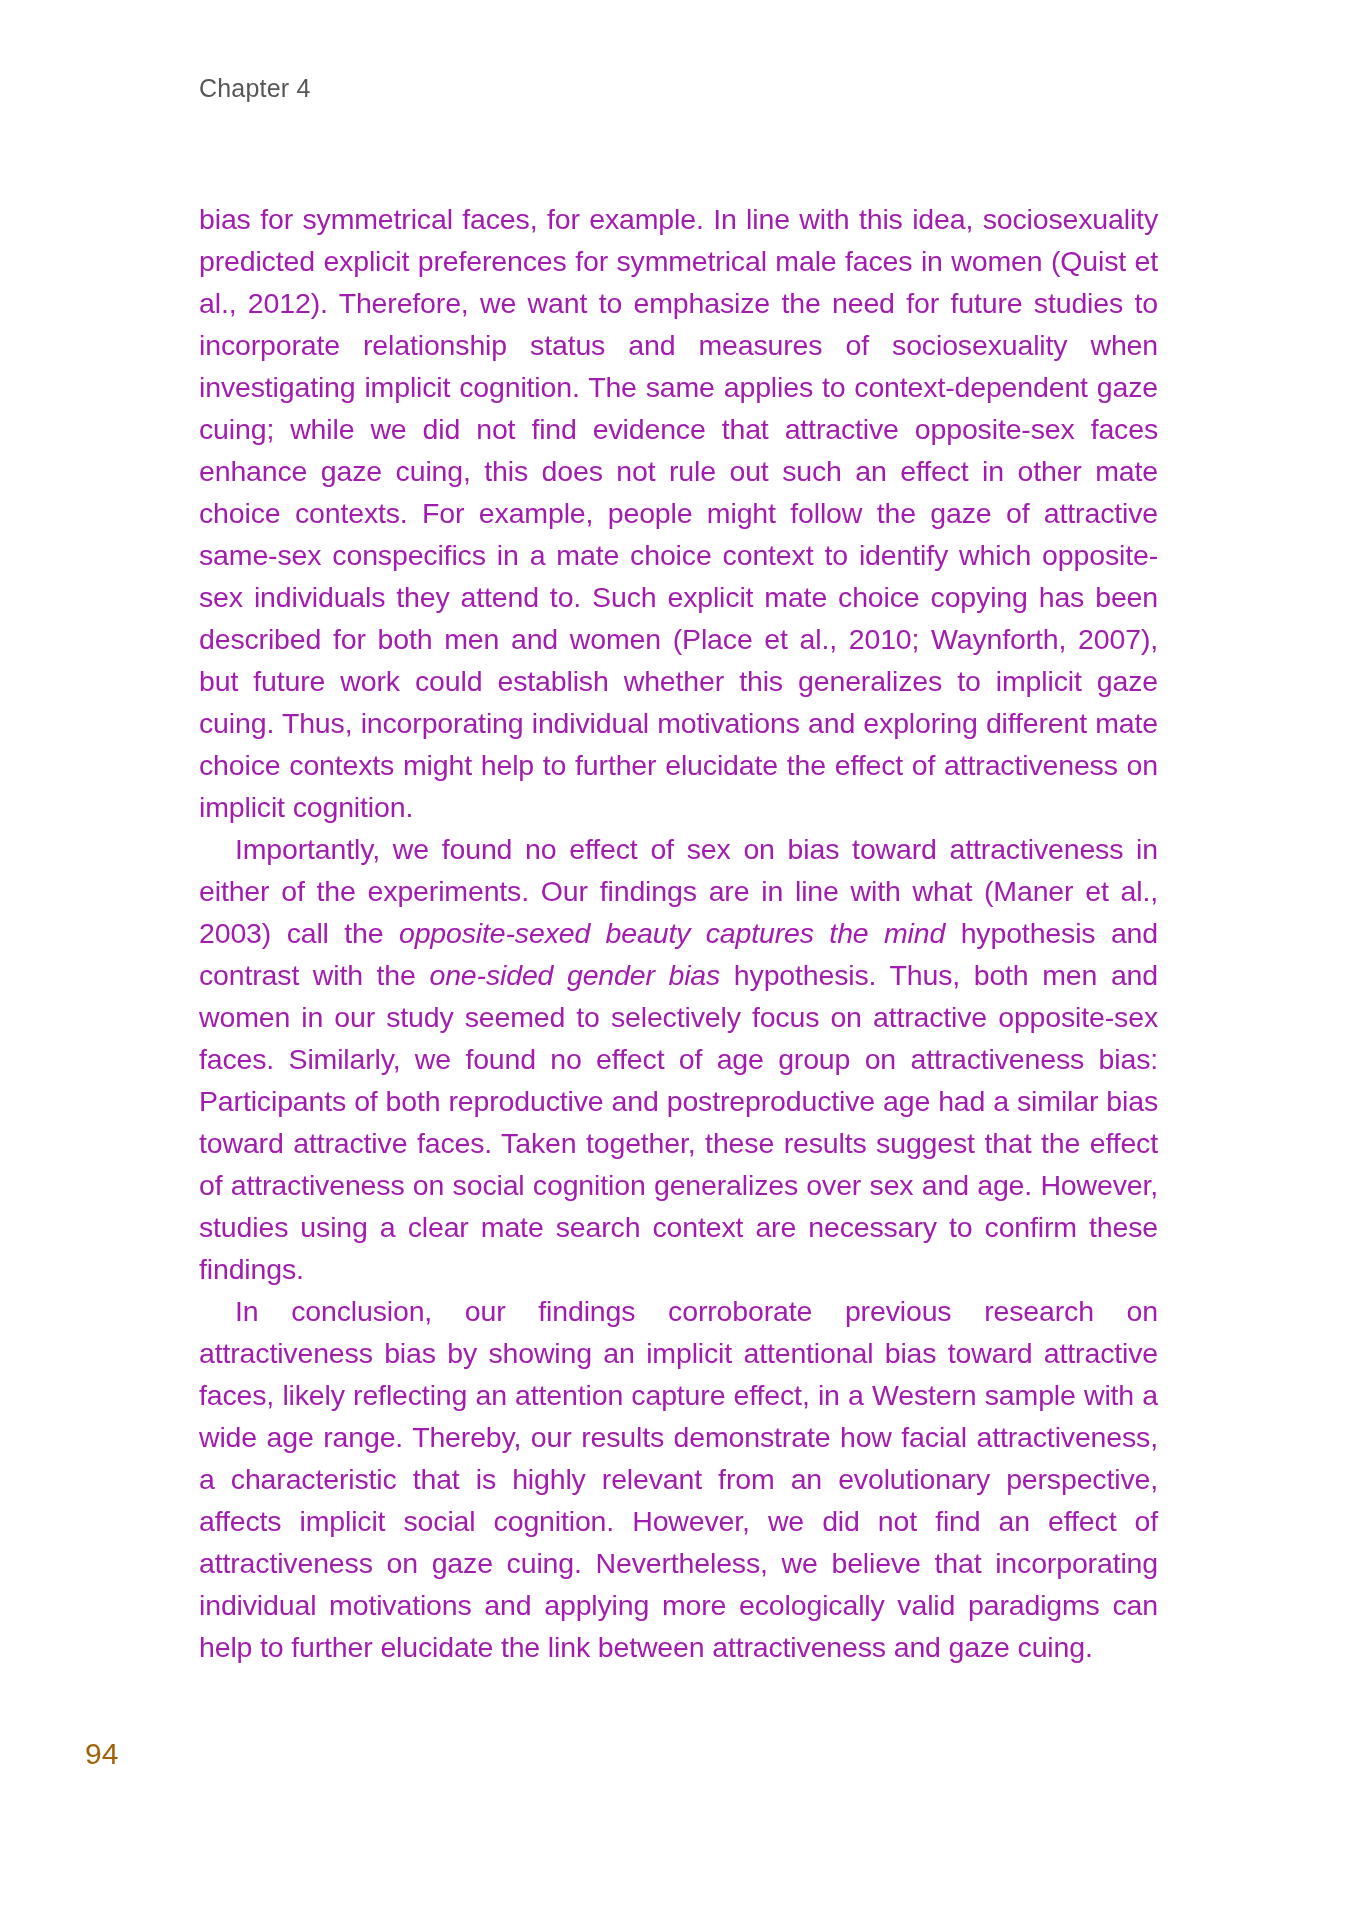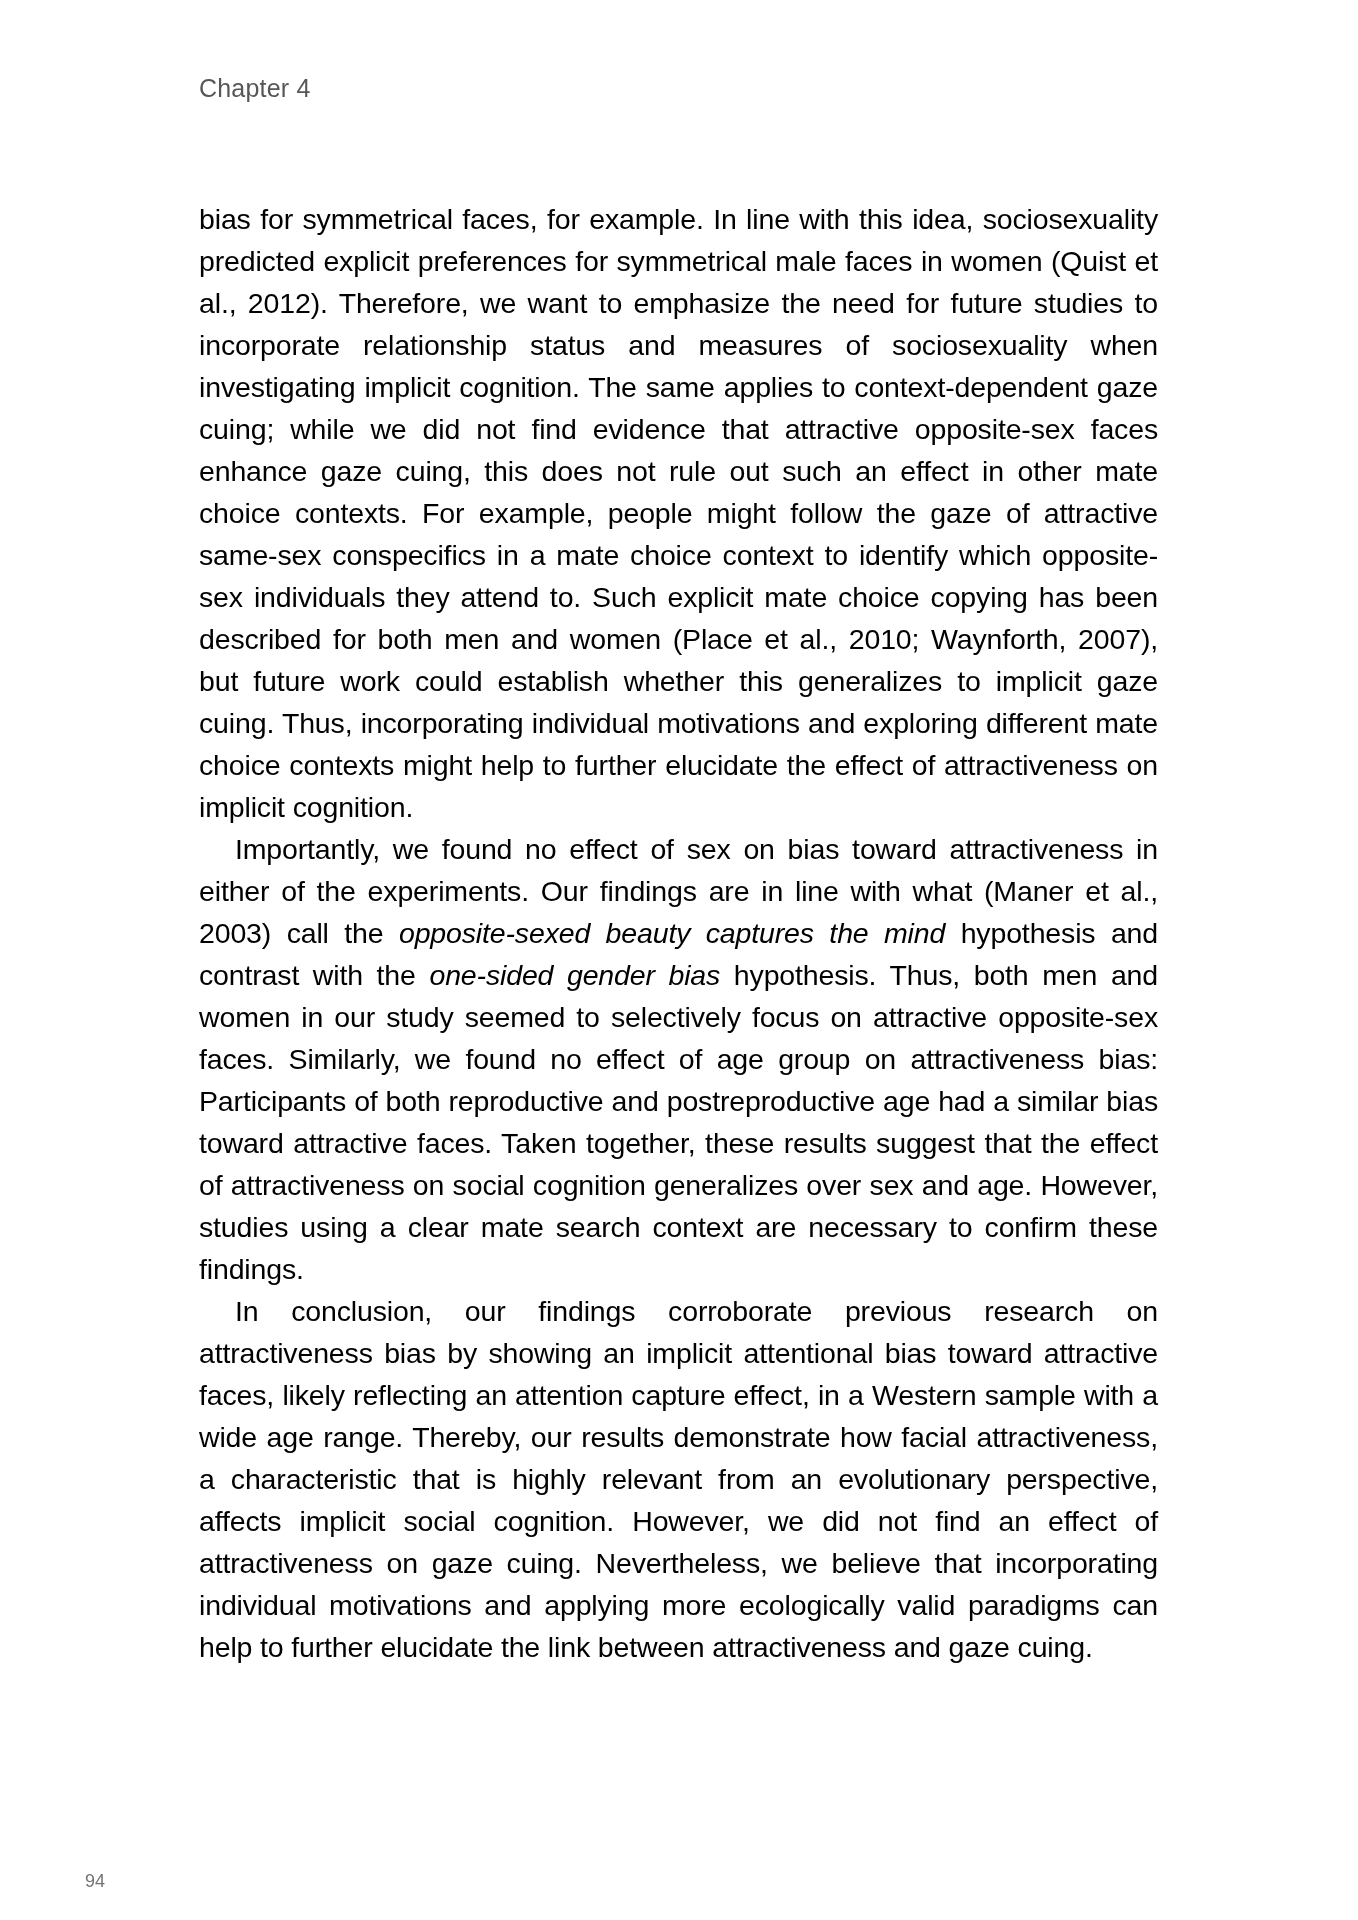--- a/index.html
+++ b/index.html
@@ -31,34 +31,34 @@
     color: #4a4a4a;
     text-align: justify;
     letter-spacing: -0.15px;
   }
   .para { margin: 0; padding: 0; }
   .para.indent { text-indent: 36px; }
   .para em { }
   .folio {
     position: absolute;
     left: 85px;
-    top: 1871px;
-    font-size: 18px;
+    top: 1737px;
+    font-size: 30px;
     font-weight: 300;
-    color: #737373;
+    color: #a16207;
   }
 </style>
 </head>
 <body>
 
 <div class="page">
   <header class="running-head">
     <span>Chapter 4</span>
   </header>
 
-  <main class="text-block" id="paragraphs" style="color: #000000;">
+  <main class="text-block" id="paragraphs" style="color: #a21caf;">
       <p class="para"><span>bias for symmetrical faces, for example. In line with this idea, sociosexuality predicted explicit preferences for symmetrical male faces in women (Quist et al., 2012). Therefore, we want to emphasize the need for future studies to incorporate relationship status and measures of sociosexuality when investigating implicit cognition. The same applies to context-dependent gaze cuing; while we did not find evidence that attractive opposite-sex faces enhance gaze cuing, this does not rule out such an effect in other mate choice contexts. For example, people might follow the gaze of attractive same-sex conspecifics in a mate choice context to identify which opposite-sex individuals they attend to. Such explicit mate choice copying has been described for both men and women (Place et al., 2010; Waynforth, 2007), but future work could establish whether this generalizes to implicit gaze cuing. Thus, incorporating individual motivations and exploring different mate choice contexts might help to further elucidate the effect of attractiveness on implicit cognition.</span></p>
       <p class="para indent"><span>Importantly, we found no effect of sex on bias toward attractiveness in either of the experiments. Our findings are in line with what (Maner et al., 2003) call the </span><em>opposite-sexed beauty captures the mind</em><span> hypothesis and contrast with the </span><em>one-sided gender bias</em><span> hypothesis. Thus, both men and women in our study seemed to selectively focus on attractive opposite-sex faces. Similarly, we found no effect of age group on attractiveness bias: Participants of both reproductive and postreproductive age had a similar bias toward attractive faces. Taken together, these results suggest that the effect of attractiveness on social cognition generalizes over sex and age. However, studies using a clear mate search context are necessary to confirm these findings.</span></p>
       <p class="para indent"><span>In conclusion, our findings corroborate previous research on attractiveness bias by showing an implicit attentional bias toward attractive faces, likely reflecting an attention capture effect, in a Western sample with a wide age range. Thereby, our results demonstrate how facial attractiveness, a characteristic that is highly relevant from an evolutionary perspective, affects implicit social cognition. However, we did not find an effect of attractiveness on gaze cuing. Nevertheless, we believe that incorporating individual motivations and applying more ecologically valid paradigms can help to further elucidate the link between attractiveness and gaze cuing.</span></p>
     </main>
 
   <footer class="folio">94</footer>
 </div>
 
 </body></html>

